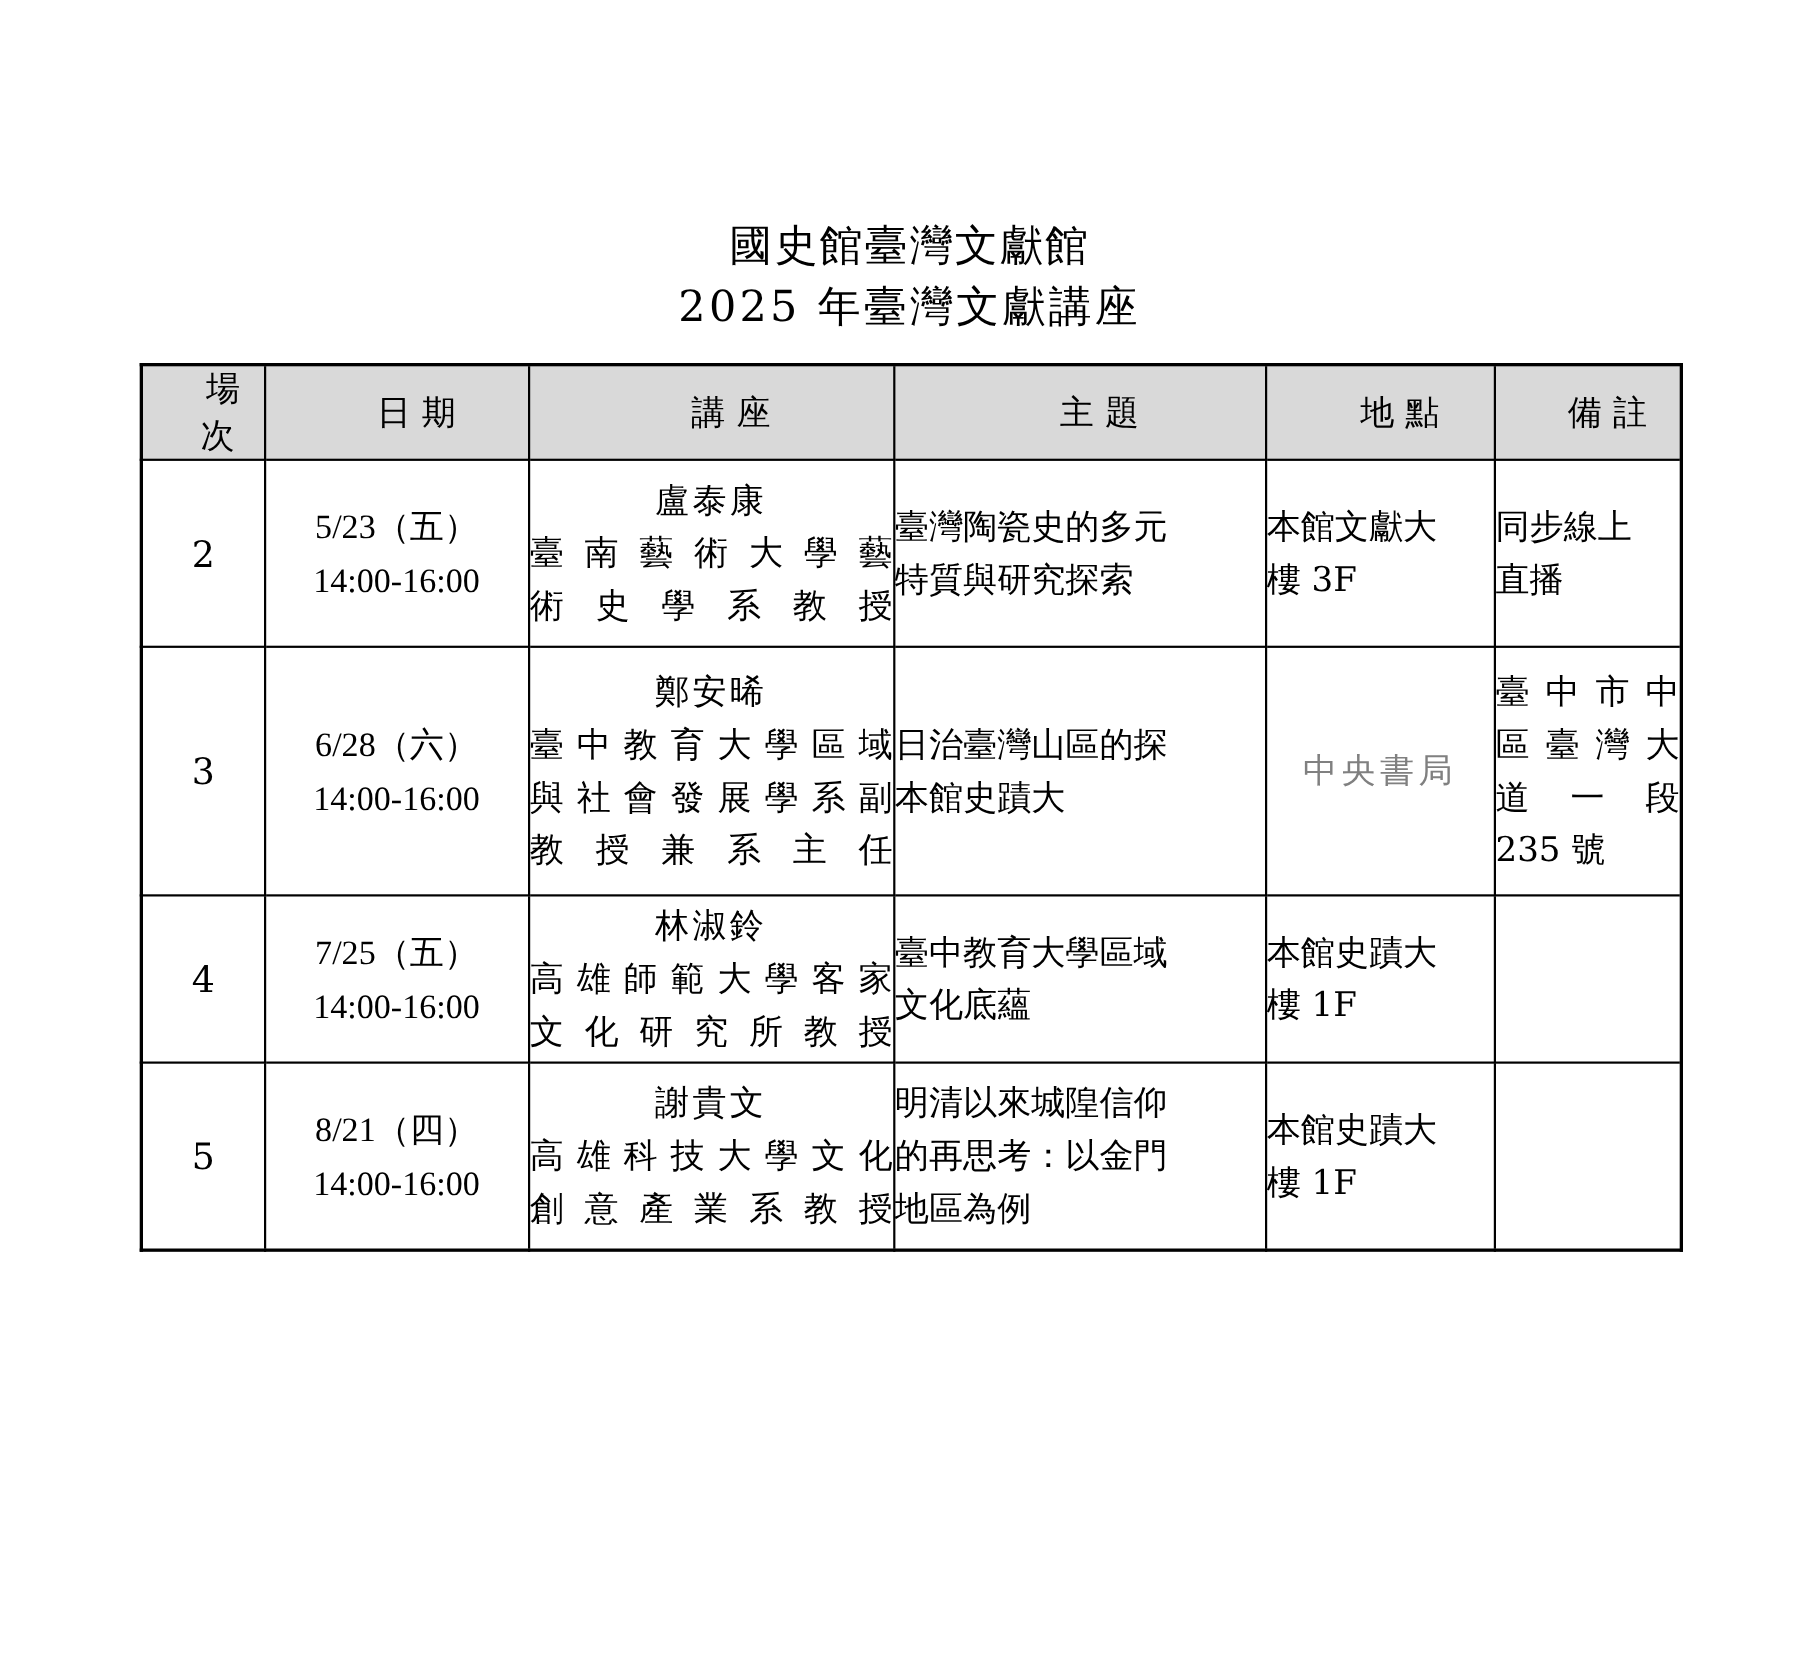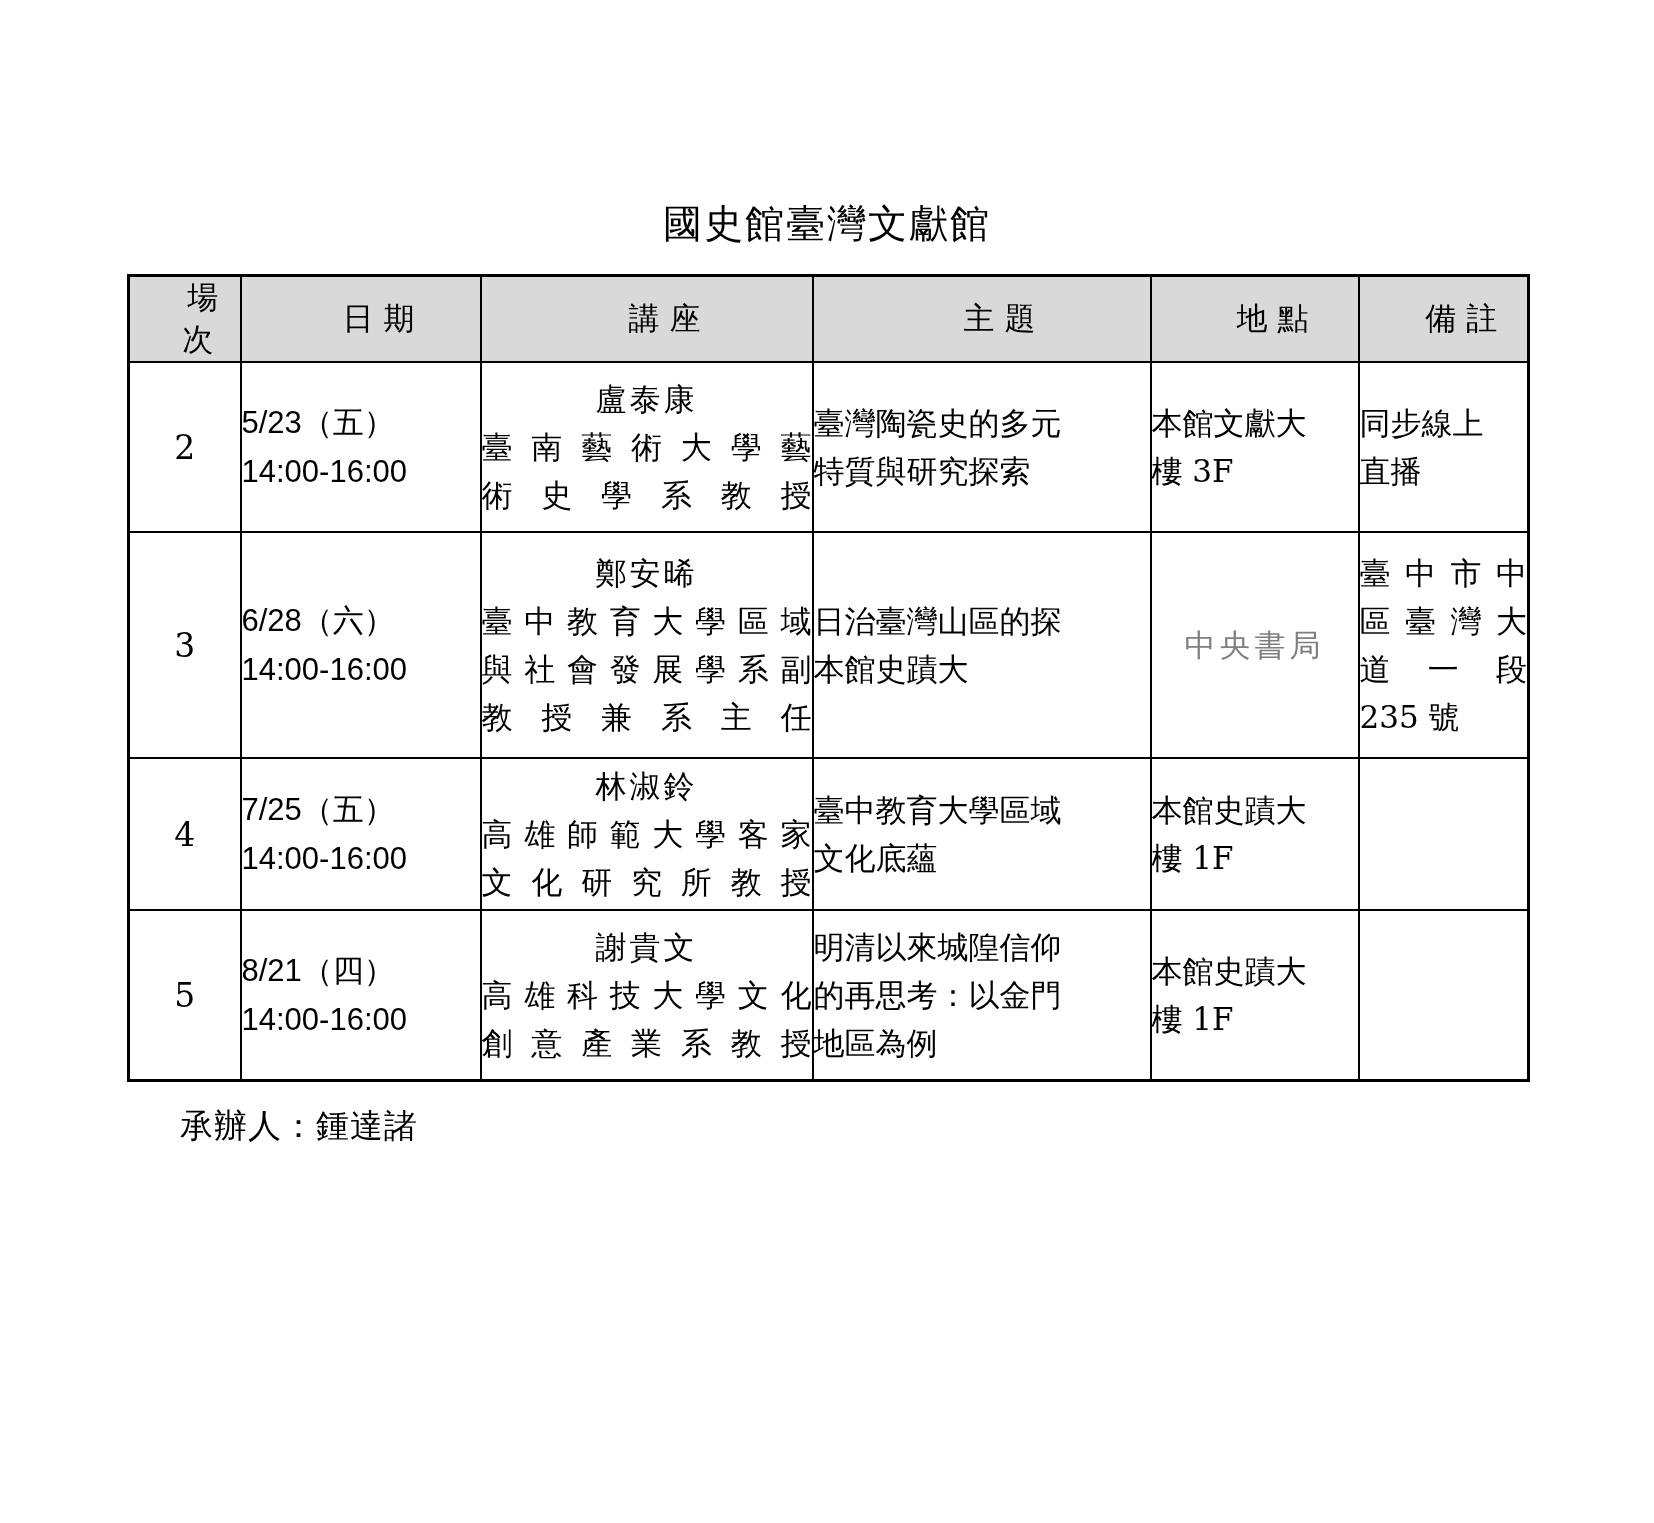--- a/index.html
+++ b/index.html
@@ -75,24 +75,25 @@
   col.c-topic  { width: 338px; }
   col.c-venue  { width: 208px; }
   col.c-note   { width: 170px; }
 
   td.cell-no {
     text-align: center;
     font-size: 33px;
     font-family: "DejaVu Serif", "Liberation Serif", serif;
   }
   td.cell-date {
+    text-align: center;
     font-size: 31px;
     line-height: 49px;
     padding: 6px 6px;
-    font-family: Liberation Sans, sans-serif;
+    font-family: Liberation Serif, serif;
   }
   td.cell-date .d-line { white-space: nowrap; }
 
   td.cell-lecturer {
     padding: 8px 8px 10px 8px;
     font-size: 31px;
     line-height: 48px;
   }
   .lecturer-name {
     text-align: center;
@@ -155,20 +156,21 @@
   }
   .footer-line { white-space: nowrap; letter-spacing: 1px; }
 </style>
 </head>
 <body>
 
 <div class="page">
 
   <div class="title-block">
     <div class="title-line">國史館臺灣文獻館</div>
+    <div class="title-line second">2025 年臺灣文獻講座</div>
   </div>
 
   <div class="table-wrap">
     <table class="schedule">
       <colgroup>
         <col class="c-no">
           <col class="c-date">
           <col class="c-lect">
         <col class="c-topic">
           <col class="c-venue">
@@ -285,16 +287,15 @@
           <td class="cell-note">
             <div class="n-line plain"></div>
           </td>
         </tr>
 
       </tbody>
     </table>
   </div>
 
   <div class="footer">
-    <div class="footer-line">承辦人：鍾達諸</div>
   </div>
 
 </div>
 
 </body></html>

